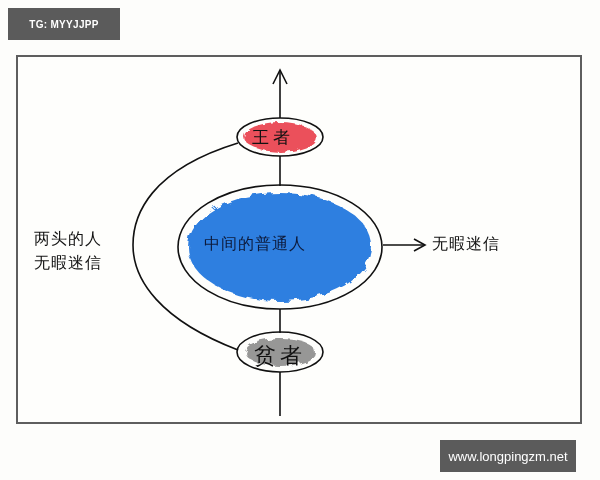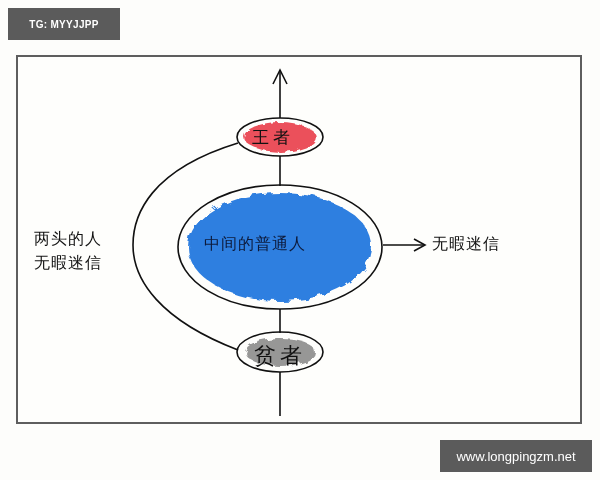--- a/index.html
+++ b/index.html
@@ -8,21 +8,21 @@
       background: #fdfdfb;
       font-family: "DejaVu Sans", sans-serif;
     }
     .tag {
       position: absolute; left: 8px; top: 8px; width: 112px; height: 32px;
       background: #5b5b5b; color: #ffffff;
       font-family: "Liberation Sans", sans-serif; font-size: 10px; font-weight: bold;
       display: flex; align-items: center; justify-content: center; letter-spacing: 0.3px;
     }
     .site {
-      position: absolute; left: 440px; top: 440px; width: 152px; height: 32px;
+      position: absolute; left: 440px; top: 440px; width: 136px; height: 32px;
       background: #5b5b5b; color: #ffffff;
       font-family: "Liberation Sans", sans-serif; font-size: 13px;
       display: flex; align-items: center; justify-content: center;
     }
     .frame {
       position: absolute; left: 16px; top: 55px; width: 566px; height: 369px;
       border: 2px solid #5e5e5e; background: #fefefc; box-sizing: border-box;
     }
     svg.diagram { position: absolute; left: 0; top: 0; }
     .lbl {

